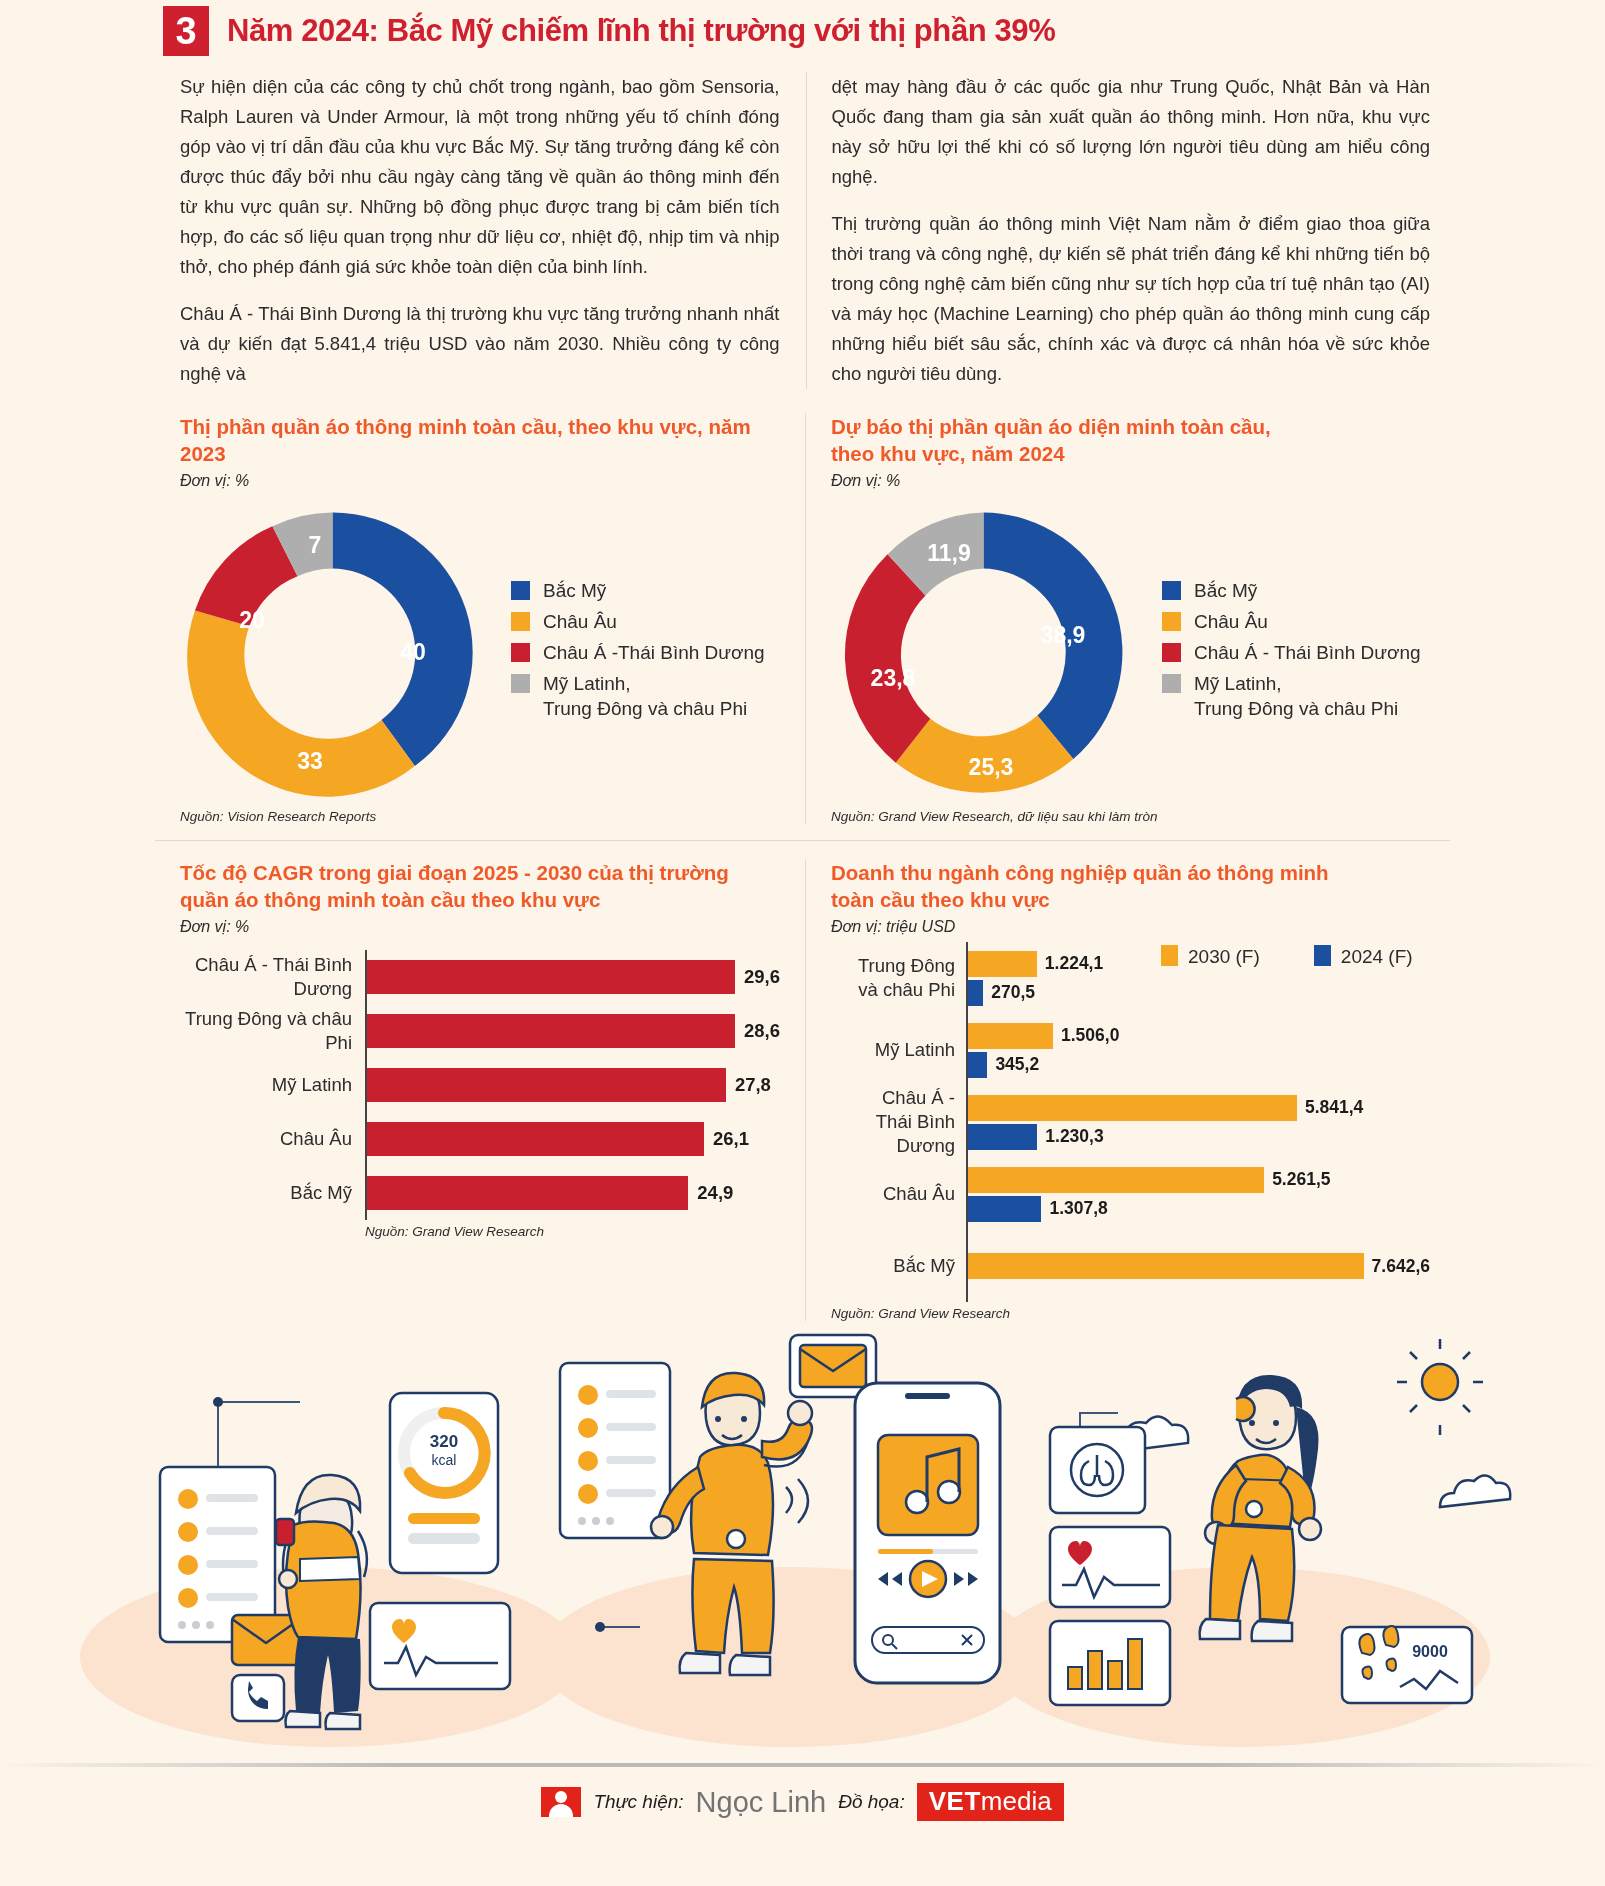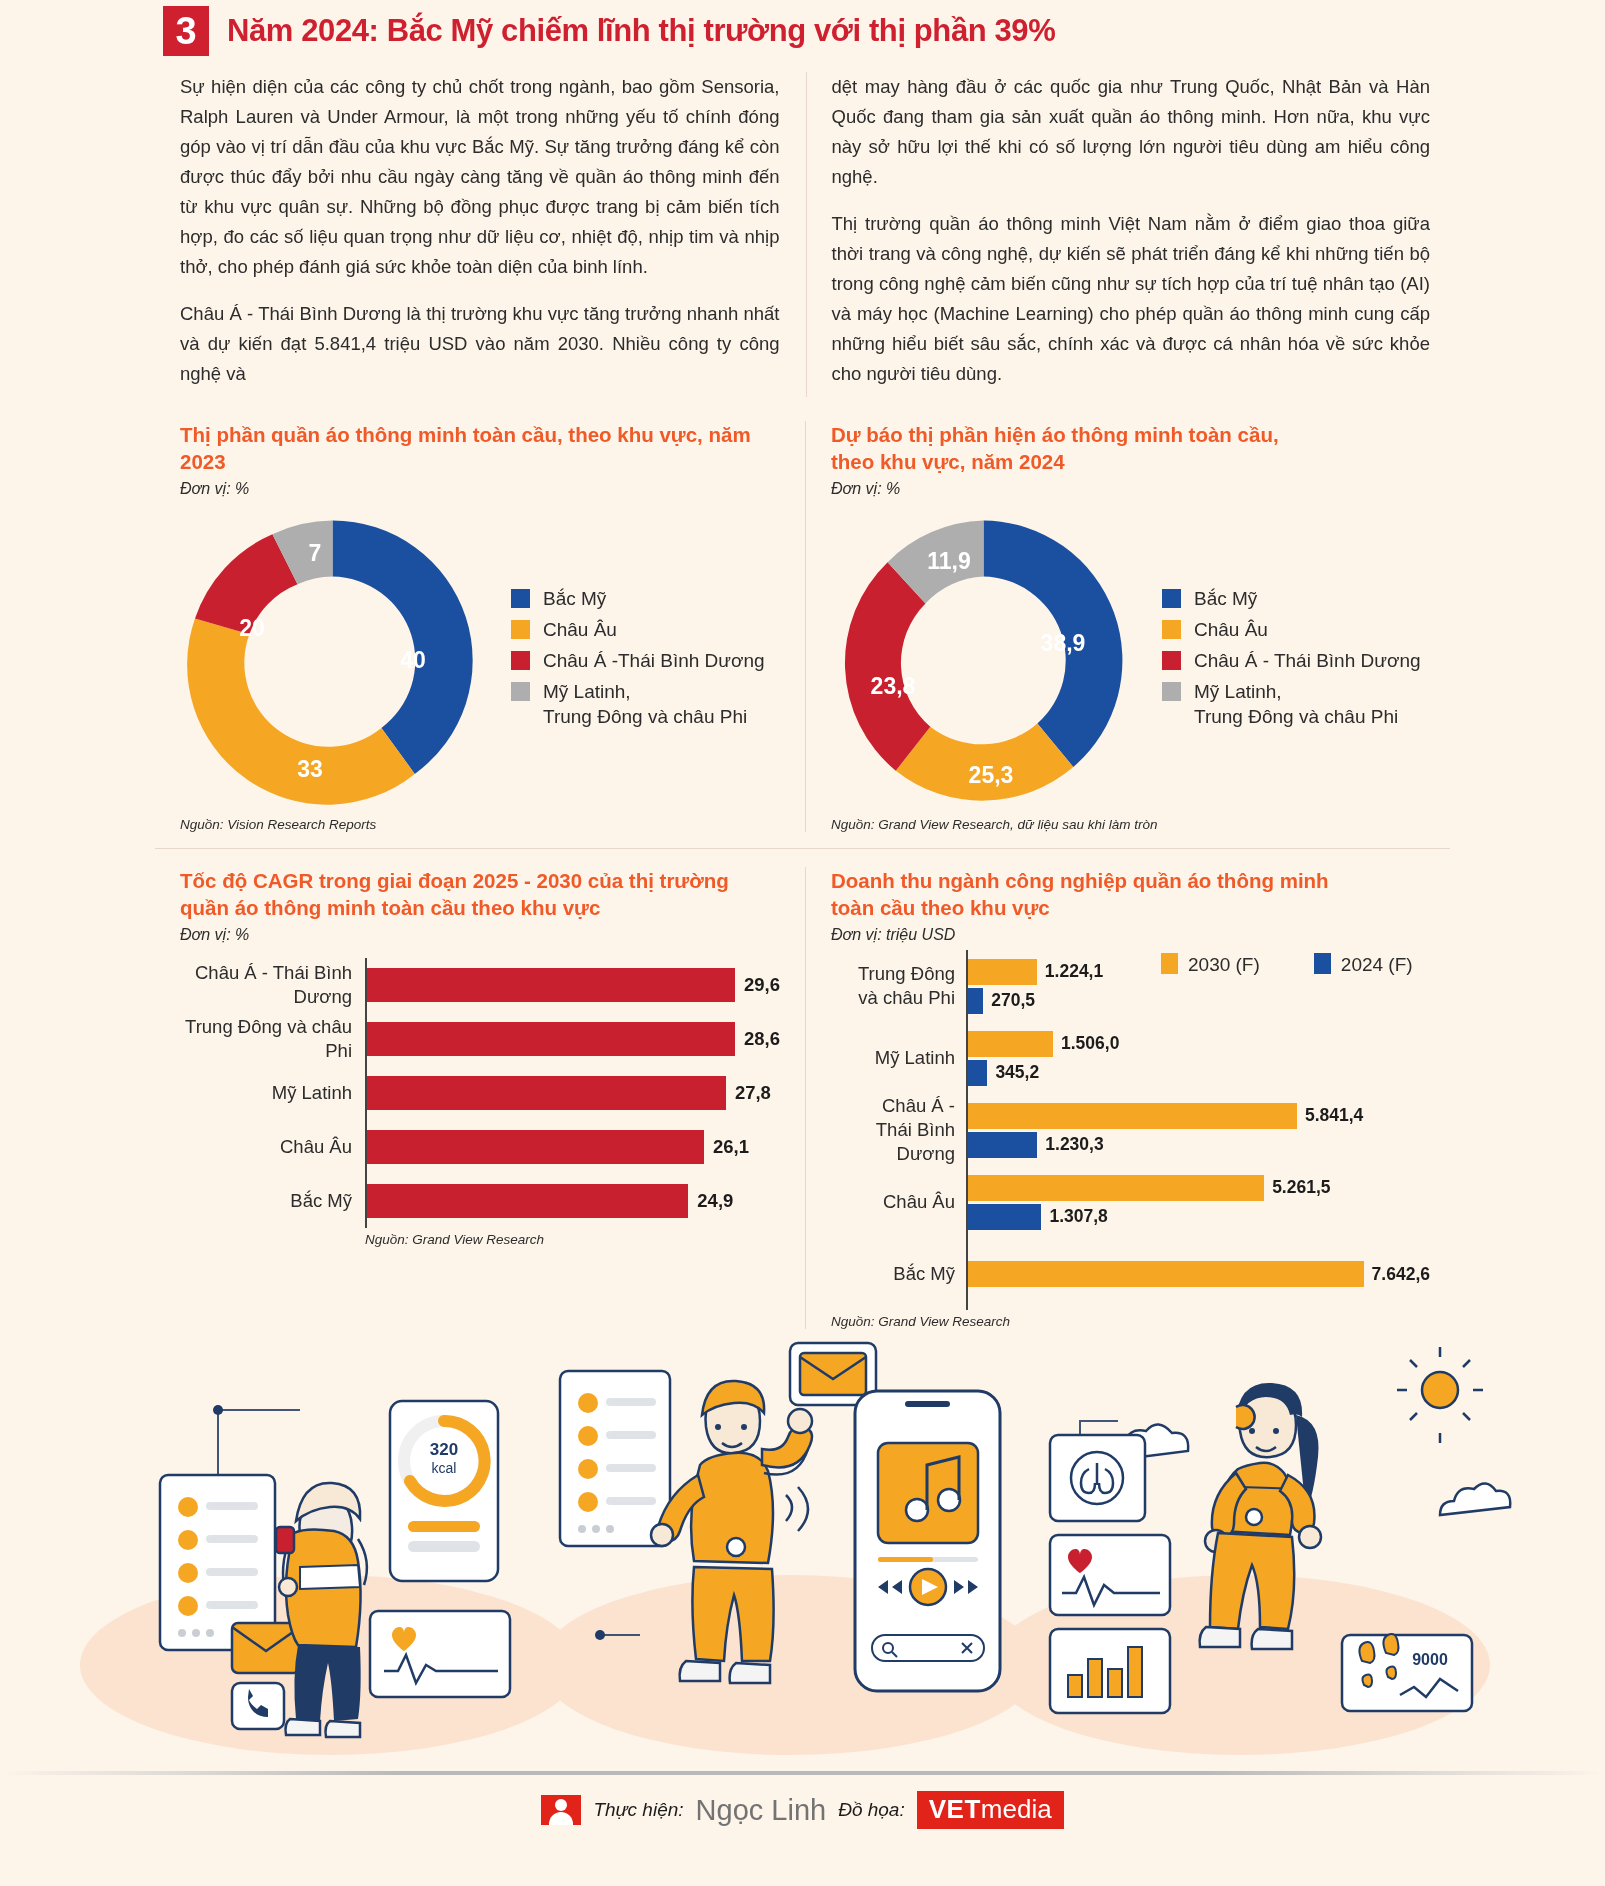--- a/index.html
+++ b/index.html
@@ -55,21 +55,21 @@
     position: relative;
   }
   .col.right { border-left: 1px solid #e6d9cb; }
   .col p {
     font-size: 18.5px;
     line-height: 30px;
     color: #2c2c2c;
     text-align: justify;
     margin-bottom: 17px;
   }
-  .col p:last-child { margin-bottom: 8px; }
+  .col p:last-child { margin-bottom: 0; }
 
   
   .charts-row {
     display: flex;
     padding: 24px 150px 0 155px;
     position: relative;
   }
   .chart-cell { width: 50%; padding: 0 25px; position: relative; }
   .chart-cell.right { border-left: 1px solid #e6d9cb; }
 
@@ -313,21 +313,21 @@
             </span>
           </div>
         </div>
       </div>
 
       <div class="chart-source">Nguồn: Vision Research Reports</div>
     </div>
 
     <div class="chart-cell right">
       <div class="chart-title">
-        <span>Dự báo thị phần hiện áo thông minh toàn cầu,</span><br>
+        <span>Dự báo thị phần quần áo diện minh toàn cầu,</span><br>
         <span>theo khu vực, năm 2024</span>
       </div>
       <div class="chart-unit">Đơn vị: %</div>
 
       <div class="donut-wrap">
         <div class="donut-holder">
           <svg width="305" height="305" viewBox="0 0 305 305">
 
             <path d="M152.5 12.5 A140 140 0 0 1 242.28 259.00 L206.37 215.40 A84 84 0 0 0 152.5 68.5 Z" fill="#1b4fa0"></path>
 

